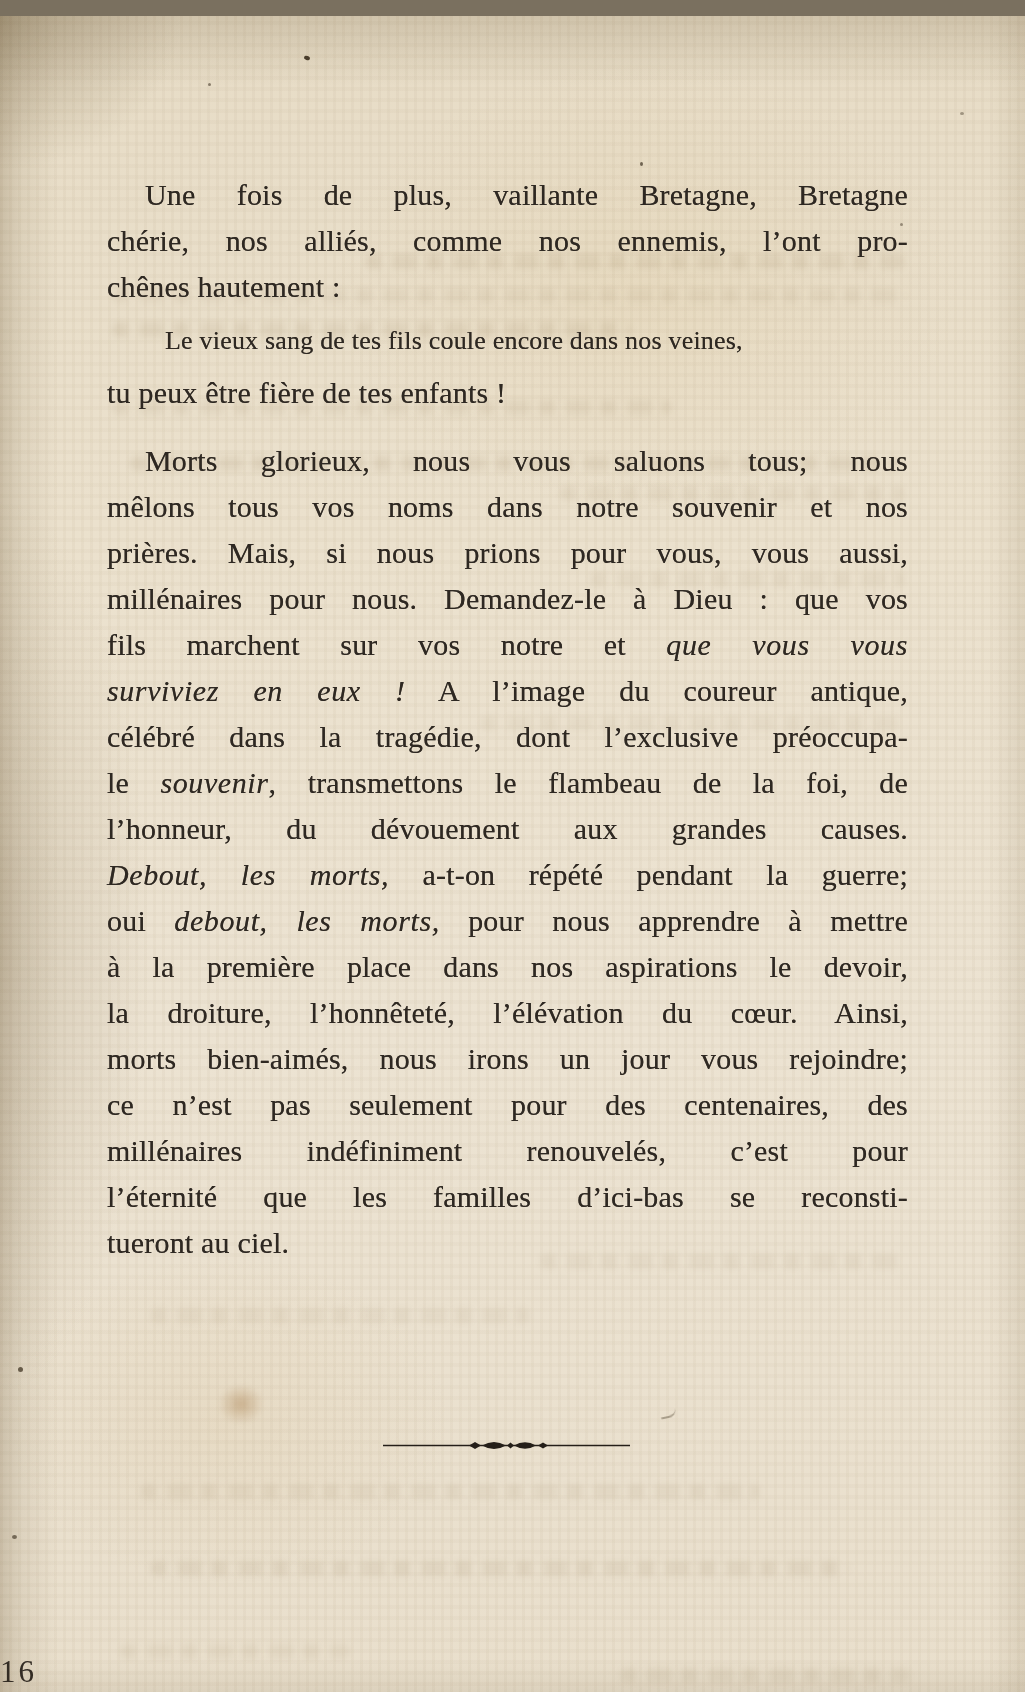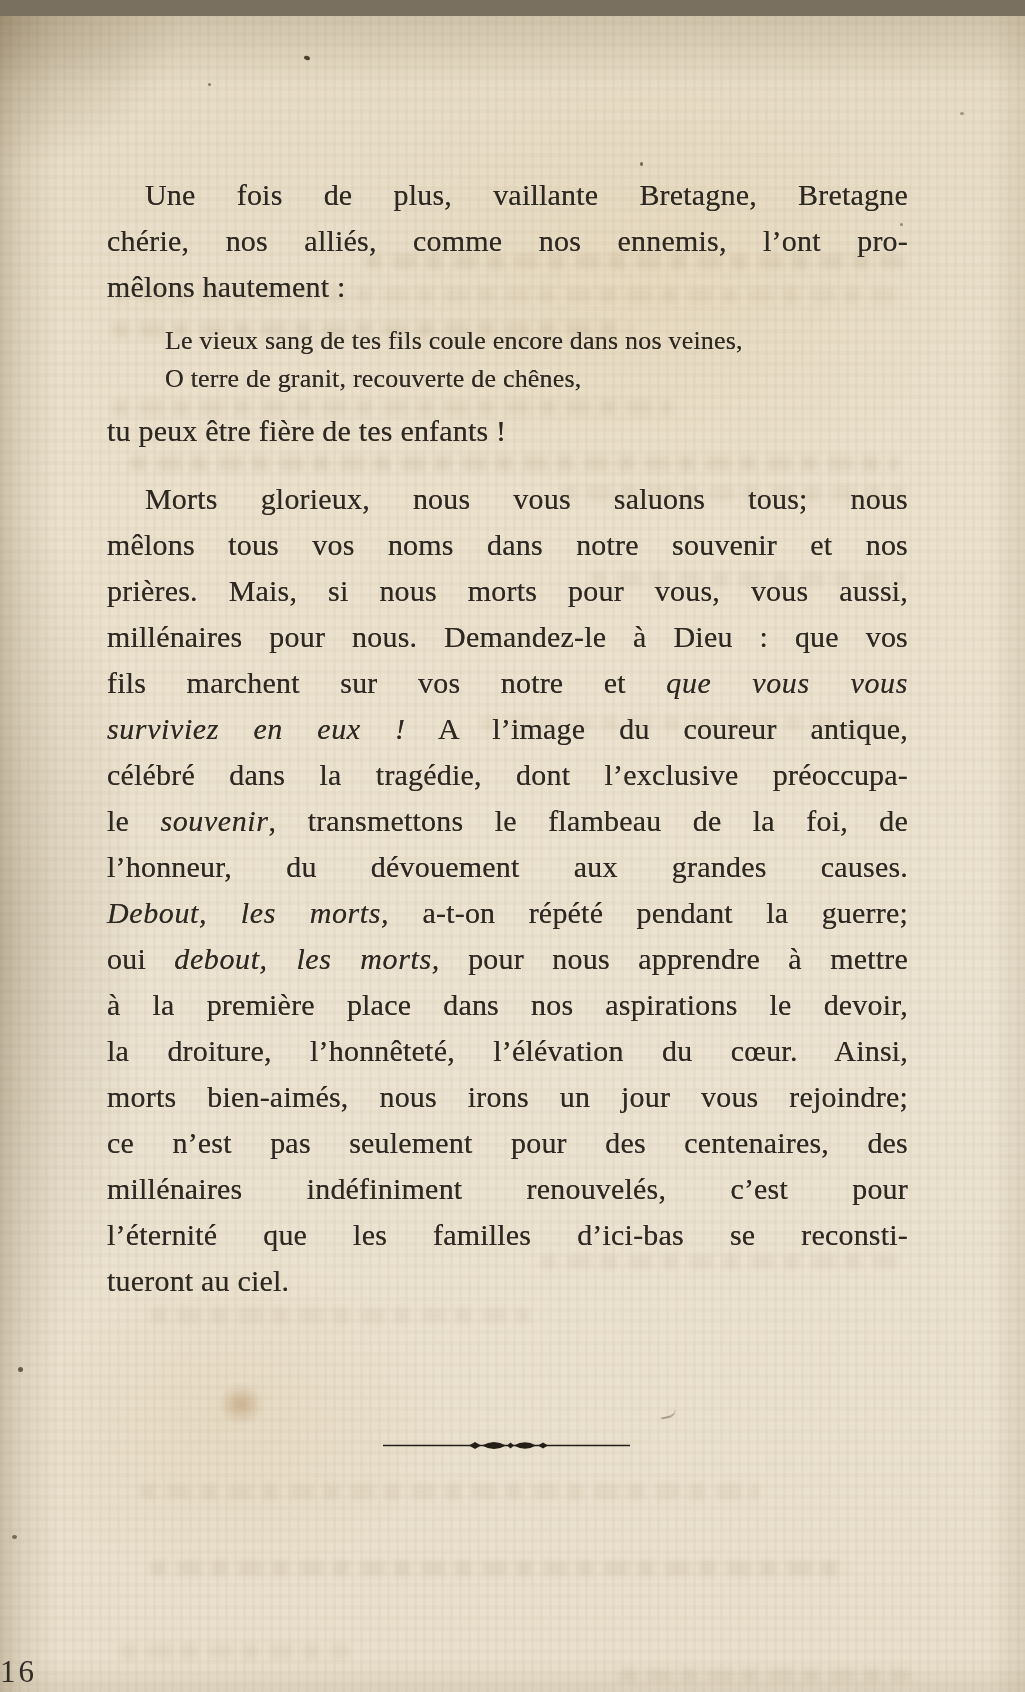--- a/index.html
+++ b/index.html
@@ -152,33 +152,32 @@
   <span class="speck k5"></span>
   <span class="speck k6"></span>
   <span class="speck k7"></span>
   <span class="stain"></span>
   <span class="pencil-mark"></span>
 
   <main class="text-column" id="text-column">
       <div class="para body">
         <div class="line indent just"><span>Une fois de plus, vaillante Bretagne, Bretagne</span></div>
         <div class="line just"><span>chérie, nos alliés, comme nos ennemis, l’ont pro-</span></div>
-        <div class="line"><span>mêlons hautement :</span></div>
+        <div class="line"><span>chênes hautement :</span></div>
       </div>
       <div class="para verse">
         <div class="line"><span>Le vieux sang de tes fils coule encore dans nos veines,</span></div>
-        <div class="line"><span>O terre de granit, recouverte de chênes,</span></div>
       </div>
       <div class="para body after-verse">
         <div class="line"><span>tu peux être fière de tes enfants !</span></div>
       </div>
       <div class="para body">
         <div class="line indent just"><span>Morts glorieux, nous vous saluons tous; nous</span></div>
         <div class="line just"><span>mêlons tous vos noms dans notre souvenir et nos</span></div>
-        <div class="line just"><span>prières. Mais, si nous morts pour vous, vous aussi,</span></div>
+        <div class="line just"><span>prières. Mais, si nous prions pour vous, vous aussi,</span></div>
         <div class="line just"><span>millénaires pour nous. Demandez-le à Dieu : que vos</span></div>
         <div class="line just"><span>fils marchent sur vos notre et </span><em>que vous vous</em></div>
         <div class="line just"><em>surviviez en eux !</em><span> A l’image du coureur antique,</span></div>
         <div class="line just"><span>célébré dans la tragédie, dont l’exclusive préoccupa-</span></div>
         <div class="line just"><span>le </span><em>souvenir</em><span>, transmettons le flambeau de la foi, de</span></div>
         <div class="line just"><span>l’honneur, du dévouement aux grandes causes.</span></div>
         <div class="line just"><em>Debout, les morts,</em><span> a-t-on répété pendant la guerre;</span></div>
         <div class="line just"><span>oui </span><em>debout, les morts,</em><span> pour nous apprendre à mettre</span></div>
         <div class="line just"><span>à la première place dans nos aspirations le devoir,</span></div>
         <div class="line just"><span>la droiture, l’honnêteté, l’élévation du cœur. Ainsi,</span></div>

